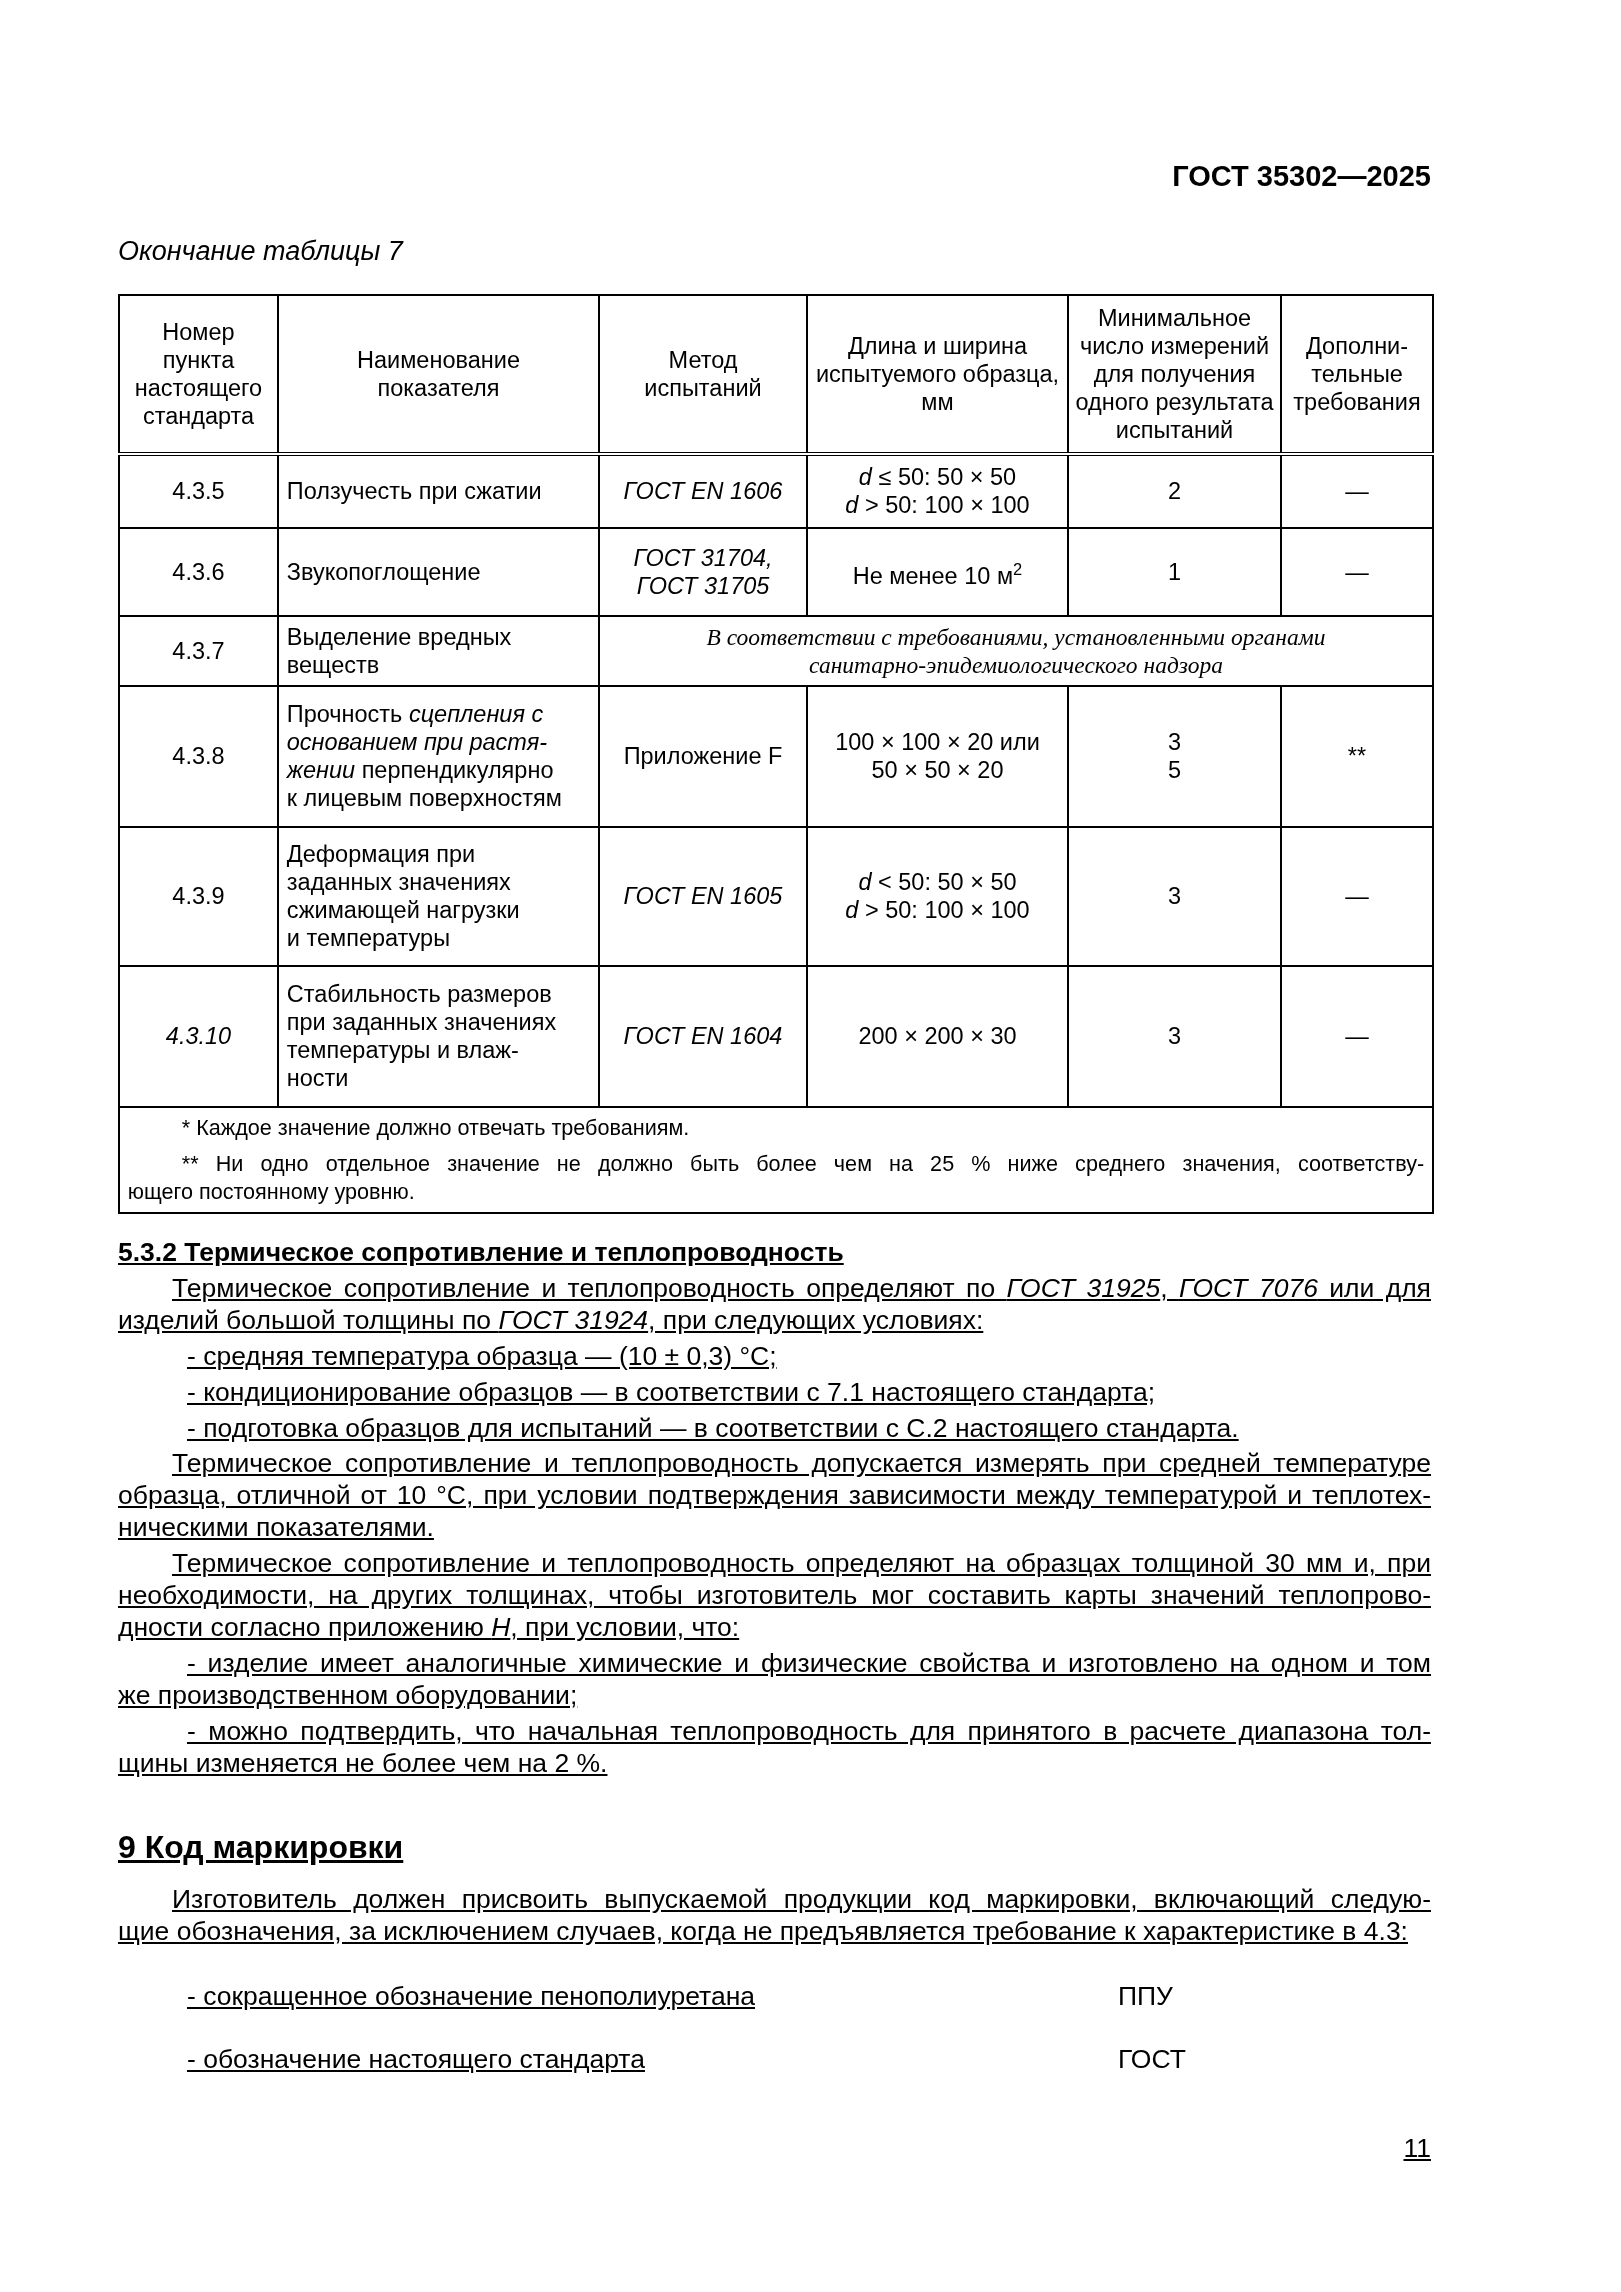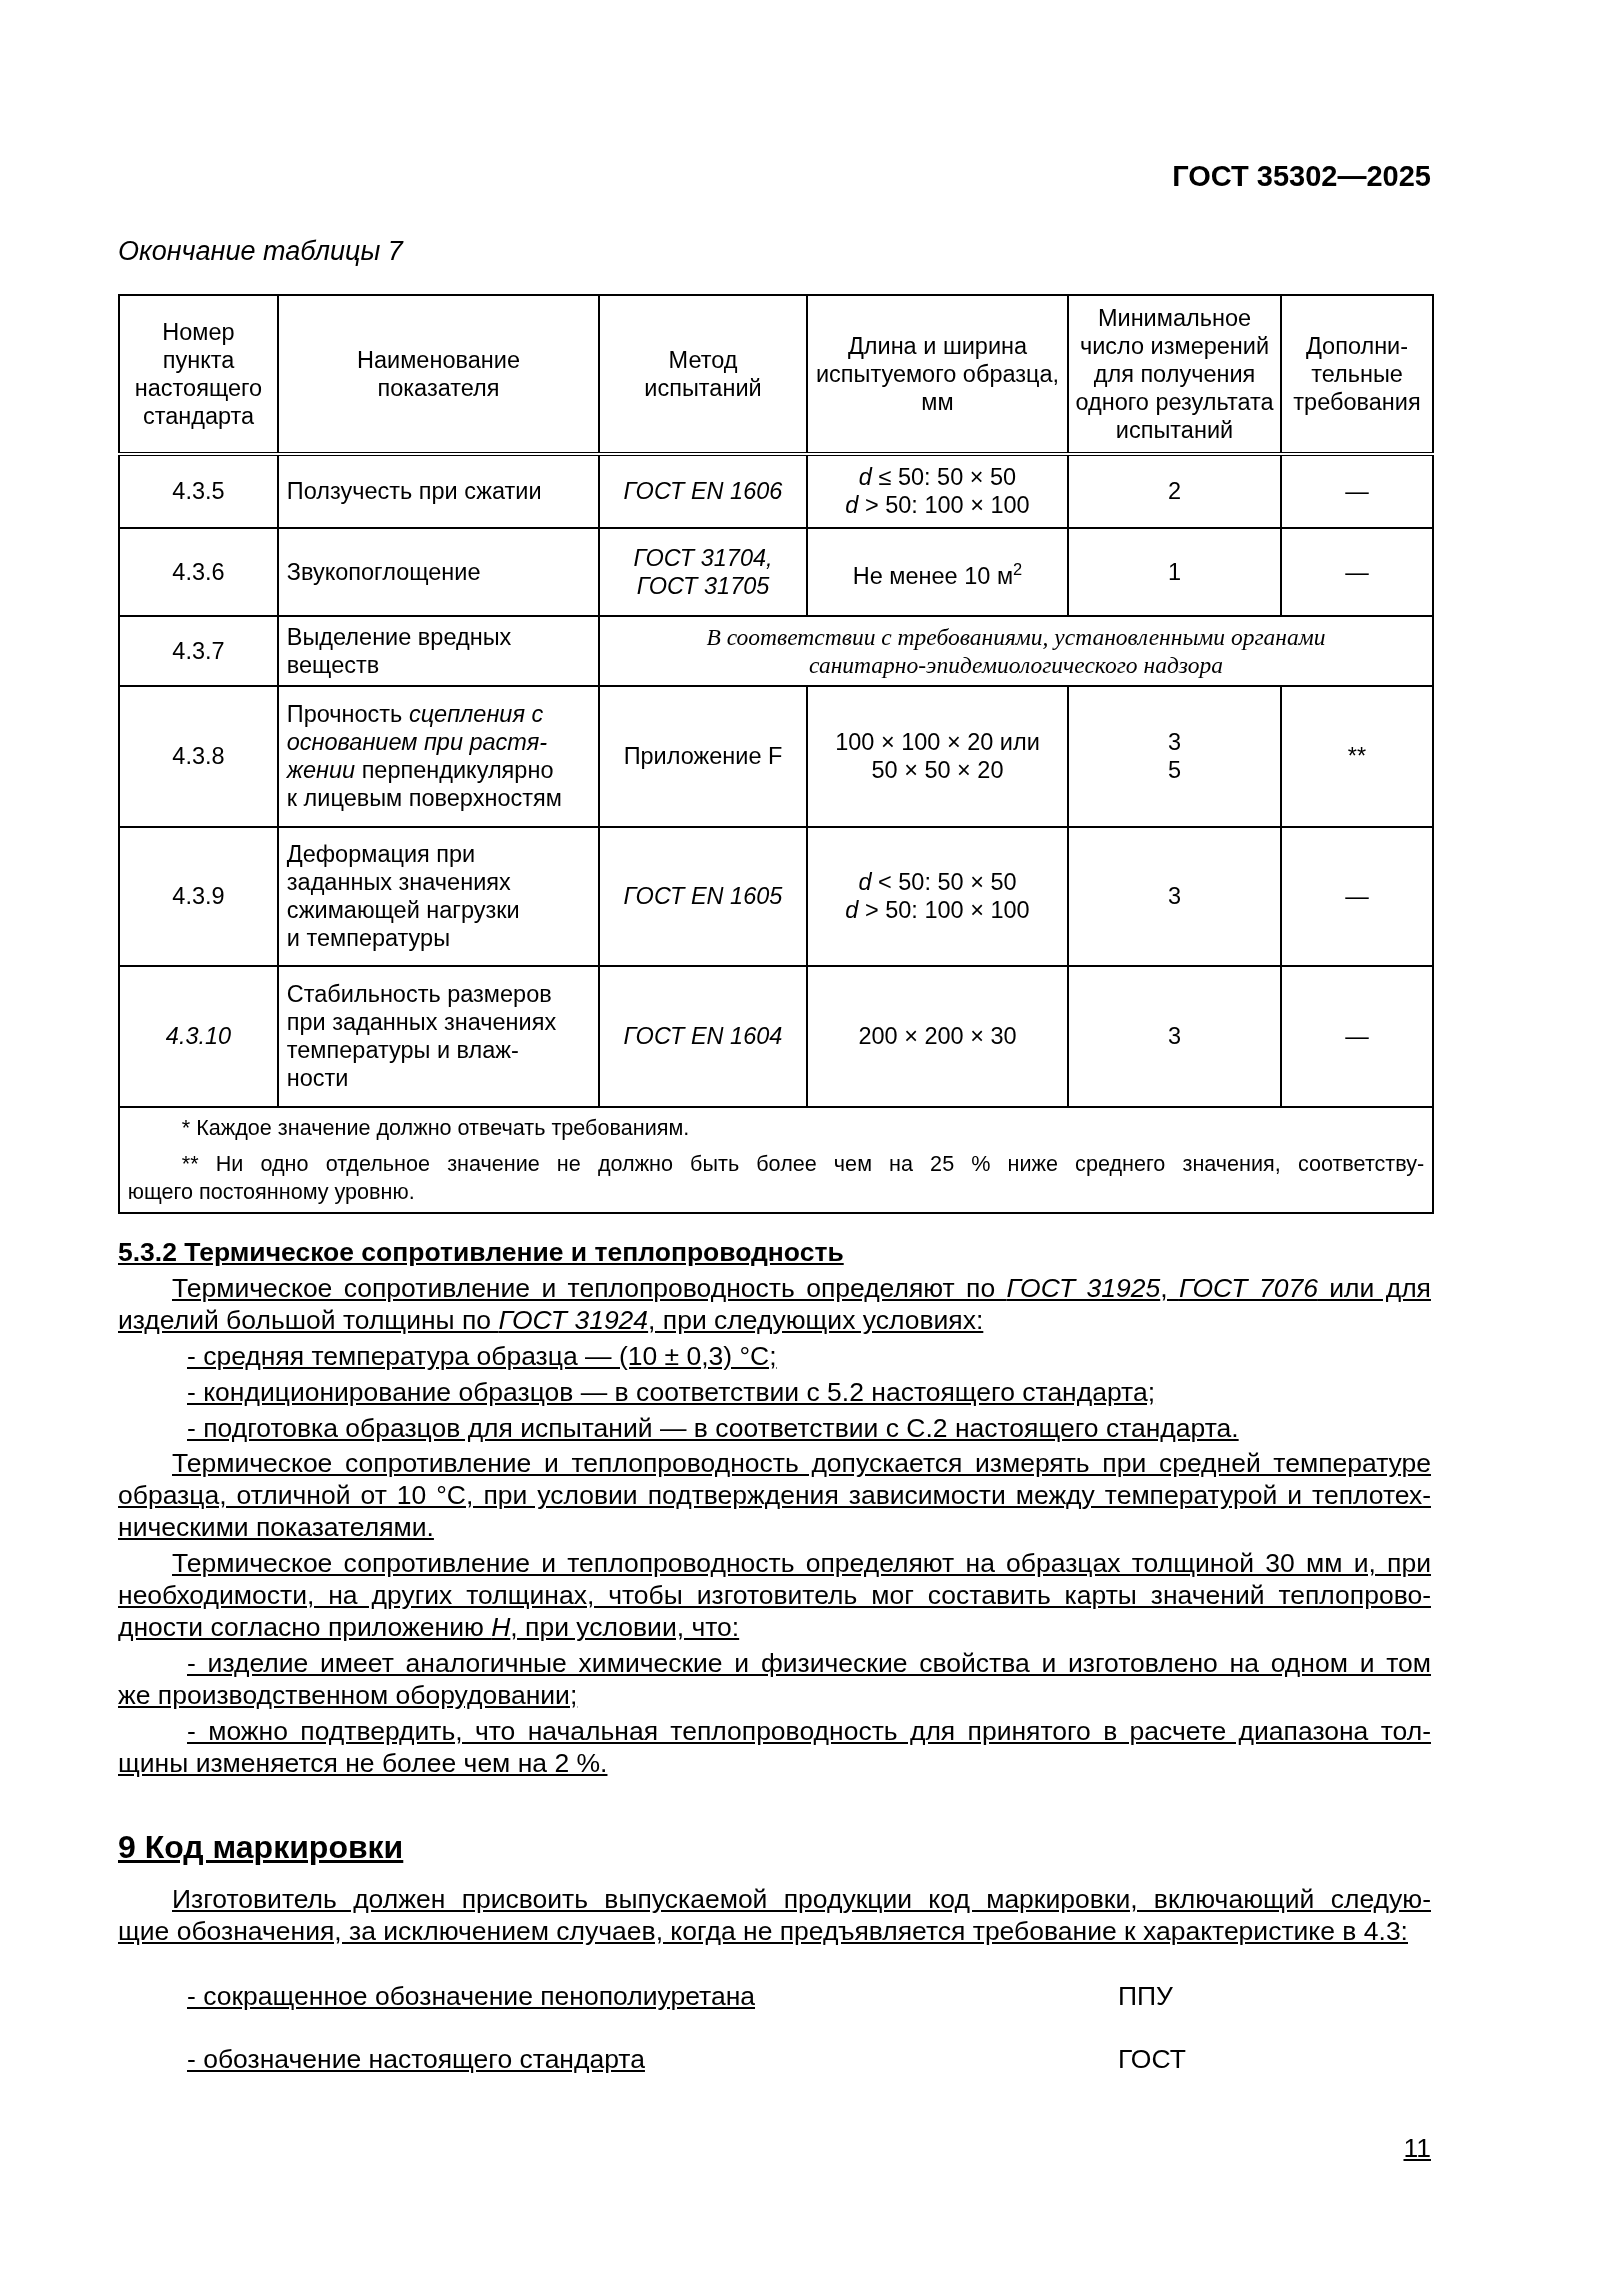--- a/index.html
+++ b/index.html
@@ -253,21 +253,21 @@
     <div class="bodytext">
       <div class="h3">5.3.2 Термическое сопротивление и теплопроводность</div>
       <div class="para">
           <div class="jline indent"><span>Термическое сопротивление и теплопроводность определяют по </span><span class="it">ГОСТ 31925</span><span>, </span><span class="it">ГОСТ 7076</span><span> или для</span></div>
           <div class="jline last"><span>изделий большой толщины по </span><span class="it">ГОСТ 31924</span><span>, при следующих условиях:</span></div>
         </div>
       <div class="bullet">
           <div class="jline indent last">- средняя температура образца — (10 ± 0,3) °С;</div>
         </div>
       <div class="bullet">
-          <div class="jline indent last">- кондиционирование образцов — в соответствии с 5.2 настоящего стандарта;</div>
+          <div class="jline indent last">- кондиционирование образцов — в соответствии с 7.1 настоящего стандарта;</div>
         </div>
       <div class="bullet">
           <div class="jline indent last">- подготовка образцов для испытаний — в соответствии с С.2 настоящего стандарта.</div>
         </div>
       <div class="para">
           <div class="jline indent">Термическое сопротивление и теплопроводность допускается измерять при средней температуре</div>
           <div class="jline">образца, отличной от 10 °С, при условии подтверждения зависимости между температурой и теплотех-</div>
           <div class="jline last">ническими показателями.</div>
         </div>
       <div class="para">

